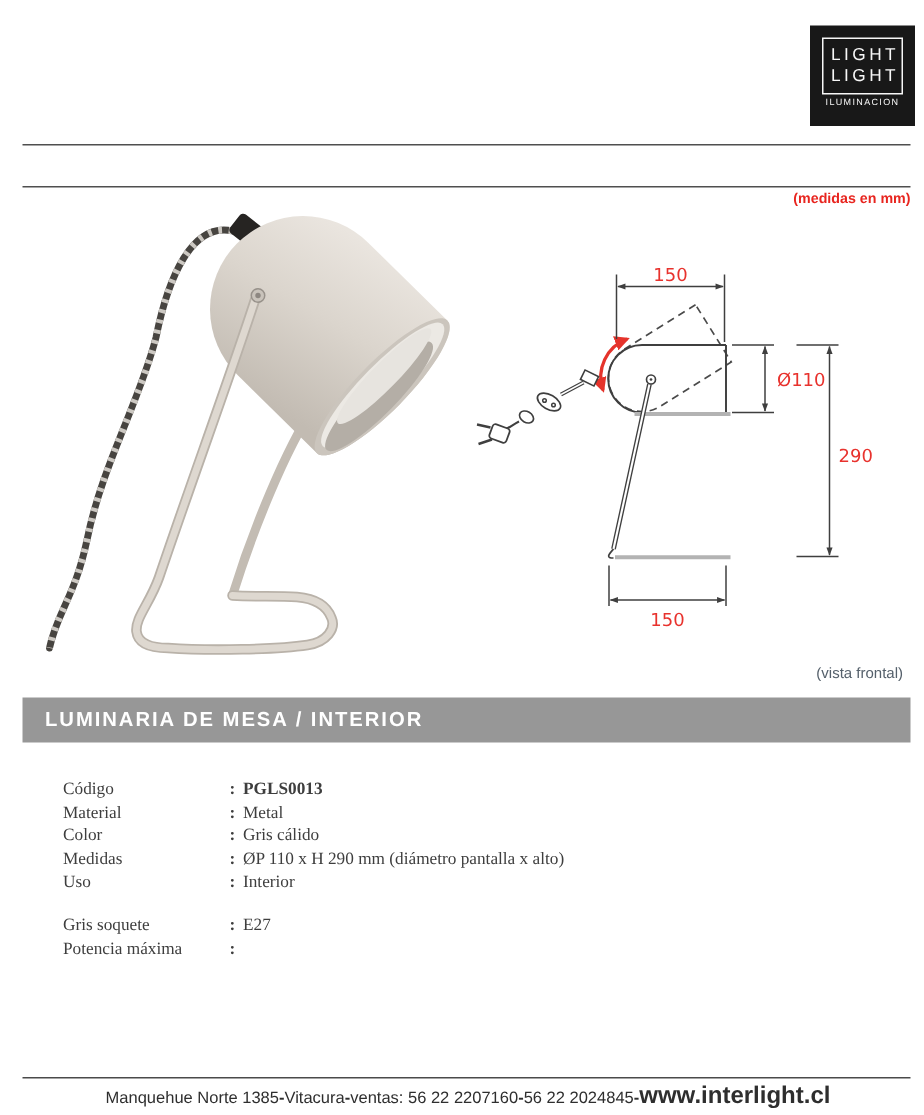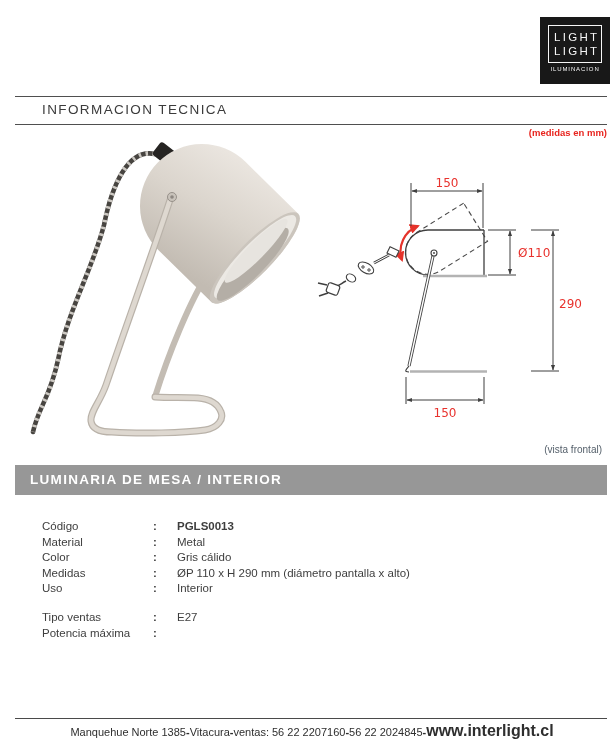--- a/index.html
+++ b/index.html
@@ -30,24 +30,24 @@
   .drawing-caption { position:absolute; right:14px; top:444px; font-size:10px; color:#55606b; }
   .dim-text { font-family:"DejaVu Sans", sans-serif; font-size:12px; fill:#e8322d; }
 
   
   .banner { position:absolute; left:15px; top:465px; width:592px; height:30px; background:#979797;
             color:#ffffff; font-size:13.5px; font-weight:600; letter-spacing:1.3px;
             line-height:30px; padding-left:15px; }
 
   
   .specs { position:absolute; left:42px; top:519px; font-size:11.5px; color:#3e3e3e; }
-  .spec-row { display:flex; line-height:15.6px; }
+  .spec-row { display:flex; line-height:15.6px;font-family:Liberation Serif, serif; }
   .spec-label { width:111px; flex:0 0 111px; }
   .spec-colon { width:8px; flex:0 0 8px; font-weight:bold; }
-  .spec-value { margin-left:16px; white-space:nowrap; }
+  .spec-value { margin-left:1px; white-space:nowrap; }
   .spec-value.bold { font-weight:bold; }
   .spec-gap { height:13px; }
 
   
   .footer-rule { position:absolute; left:15px; top:718px; width:592px; border-top:1.2px solid #4a4a4a; }
   .footer { position:absolute; left:15px; top:722px; width:594px; display:flex;
             justify-content:center; align-items:baseline; font-size:11px; color:#2e2e2e; }
   .footer .dash { font-weight:bold; }
   .footer .site { font-weight:bold; font-size:16px; }
 </style>
@@ -58,21 +58,20 @@
 
   <div class="logo">
     <div class="logo-frame">
       <div class="logo-word">LIGHT</div>
       <div class="logo-word">LIGHT</div>
     </div>
     <div class="logo-sub">ILUMINACION</div>
   </div>
 
   <div class="rule rule-top"></div>
-  <div class="section-title">INFORMACION TECNICA</div>
   <div class="rule rule-mid"></div>
   <div class="units-note">(medidas en mm)</div>
 
   <svg class="photo-svg" viewBox="0 0 290 330">
     <defs>
       <linearGradient id="shadeGrad" gradientUnits="userSpaceOnUse" x1="0" y1="-62" x2="30" y2="62">
         <stop offset="0" stop-color="#eae5df"></stop>
         <stop offset="0.45" stop-color="#dbd5cd"></stop>
         <stop offset="1" stop-color="#c2bbb2"></stop>
       </linearGradient>
@@ -207,21 +206,21 @@
       <span class="spec-colon">:</span>
       <span class="spec-value">ØP 110 x H 290 mm (diámetro pantalla x alto)</span>
     </div>
     <div class="spec-row">
       <span class="spec-label">Uso</span>
       <span class="spec-colon">:</span>
       <span class="spec-value">Interior</span>
     </div>
     <div class="spec-gap"></div>
     <div class="spec-row">
-      <span class="spec-label">Tipo ventas</span>
+      <span class="spec-label">Gris soquete</span>
       <span class="spec-colon">:</span>
       <span class="spec-value">E27</span>
     </div>
     <div class="spec-row">
       <span class="spec-label">Potencia máxima</span>
       <span class="spec-colon">:</span>
     </div>
   </div>
 
   <div class="footer-rule"></div>

